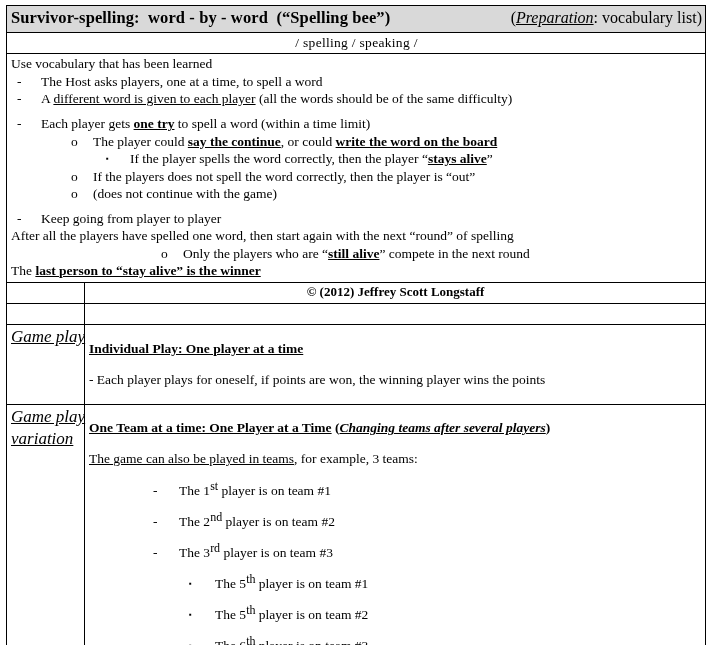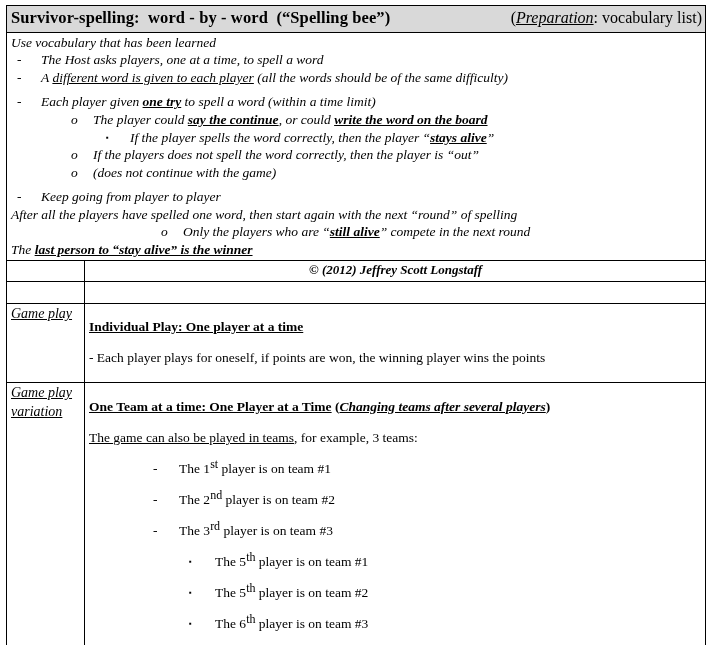--- a/index.html
+++ b/index.html
@@ -60,44 +60,44 @@
   .hdr-prep .it { font-style: italic; text-decoration: underline; }
 
   .modes-row td {
     text-align: center;
     font-size: 13.5px;
     padding: 2px 4px 3px 4px;
     letter-spacing: 0.3px;
   }
 
   
-  .body-cell { padding: 2px 4px 4px 5px; font-style: italic; }
+  .body-cell { padding: 2px 4px 4px 5px; }
   .body-cell p { margin: 0; }
   .ln { white-space: nowrap; }
   .blank { height: 7px; line-height: 7px; }
 
   .u  { text-decoration: underline; text-align: right; }
   .b  { font-weight: bold; }
   .bu { font-weight: bold; text-decoration: underline; }
   .biu{ font-weight: bold; font-style: italic; text-decoration: underline; }
 
   .ind1 { padding-left: 6px; text-indent: 0; }
   .dashbul { display: inline-block; width: 24px; }
   .lvl2 { padding-left: 60px; }
   .lvl2 .o { display: inline-block; width: 22px; }
   .lvl3 { padding-left: 95px; }
   .lvl3 .sq { display: inline-block; width: 24px; }
   .lvl2c { padding-left: 150px; }
   .lvl2c .o { display: inline-block; width: 22px; }
 
   .sq-glyph { font-size: 8px; vertical-align: 2px; }
 
-  .copy-row td { text-align: center; font-weight: bold; font-size: 13px; padding: 3px 4px 4px 4px; font-style: italic; }
+  .copy-row td { text-align: center; font-weight: bold; font-size: 13px; padding: 3px 4px 4px 4px; }
   .empty-row td { height: 17px; }
-  .lbl { font-style: italic; text-decoration: underline; font-size: 14px; white-space: nowrap; }
+  .lbl { font-style: italic; text-decoration: underline; font-size: 17px; white-space: nowrap; }
 
   sup { font-size: 12px; vertical-align: super; line-height: 0; }
 
   .tm-l1 { padding-left: 64px; }
   .tm-l1 .d { display: inline-block; width: 26px; }
   .tm-l2 { padding-left: 100px; }
   .tm-l2 .s { display: inline-block; width: 26px; }
 </style>
 </head>
 <body>
@@ -112,32 +112,35 @@
   <tbody>
         <tr class="hdr-row">
     <td colspan="2">
       <div class="hdr-flex">
         <span class="hdr-title"><span>Survivor-spelling:</span>&nbsp; <span>word - by - word</span>&nbsp; <span>(“Spelling bee”)</span></span>
         <span class="hdr-prep"><span>(</span><span class="it">Preparation</span><span>: vocabulary list)</span></span>
       </div>
     </td>
   </tr>
 
+  <tr class="modes-row">
+    <td colspan="2"><span>/  spelling  /  speaking  /</span></td>
+  </tr>
 
   <tr>
     <td colspan="2" class="body-cell">
       <p class="ln"><span>Use vocabulary that has been learned</span></p>
 
       <p class="ln ind1"><span class="dashbul">-</span><span>The Host asks players, one at a time, to spell a word</span></p>
 
       <p class="ln ind1"><span class="dashbul">-</span><span>A </span><span class="u">different word is given to each player</span><span> (all the words should be of the same difficulty)</span></p>
 
       <p class="blank">&nbsp;</p>
 
-      <p class="ln ind1"><span class="dashbul">-</span><span>Each player given </span><span class="bu">one try</span><span> to spell a word (within a time limit)</span></p>
+      <p class="ln ind1"><span class="dashbul">-</span><span>Each player gets </span><span class="bu">one try</span><span> to spell a word (within a time limit)</span></p>
 
       <p class="ln lvl2"><span class="o">o</span><span>The player could </span><span class="bu">say the continue</span><span>, or could </span><span class="bu">write the word on the board</span></p>
 
       <p class="ln lvl3"><span class="sq sq-glyph">▪</span><span>If the player spells the word correctly, then the player “</span><span class="bu">stays alive</span><span>”</span></p>
 
       <p class="ln lvl2"><span class="o">o</span><span>If the players does not spell the word correctly, then the player is “out”</span></p>
 
       <p class="ln lvl2"><span class="o">o</span><span>(does not continue with the game)</span></p>
 
       <p class="blank">&nbsp;</p>

